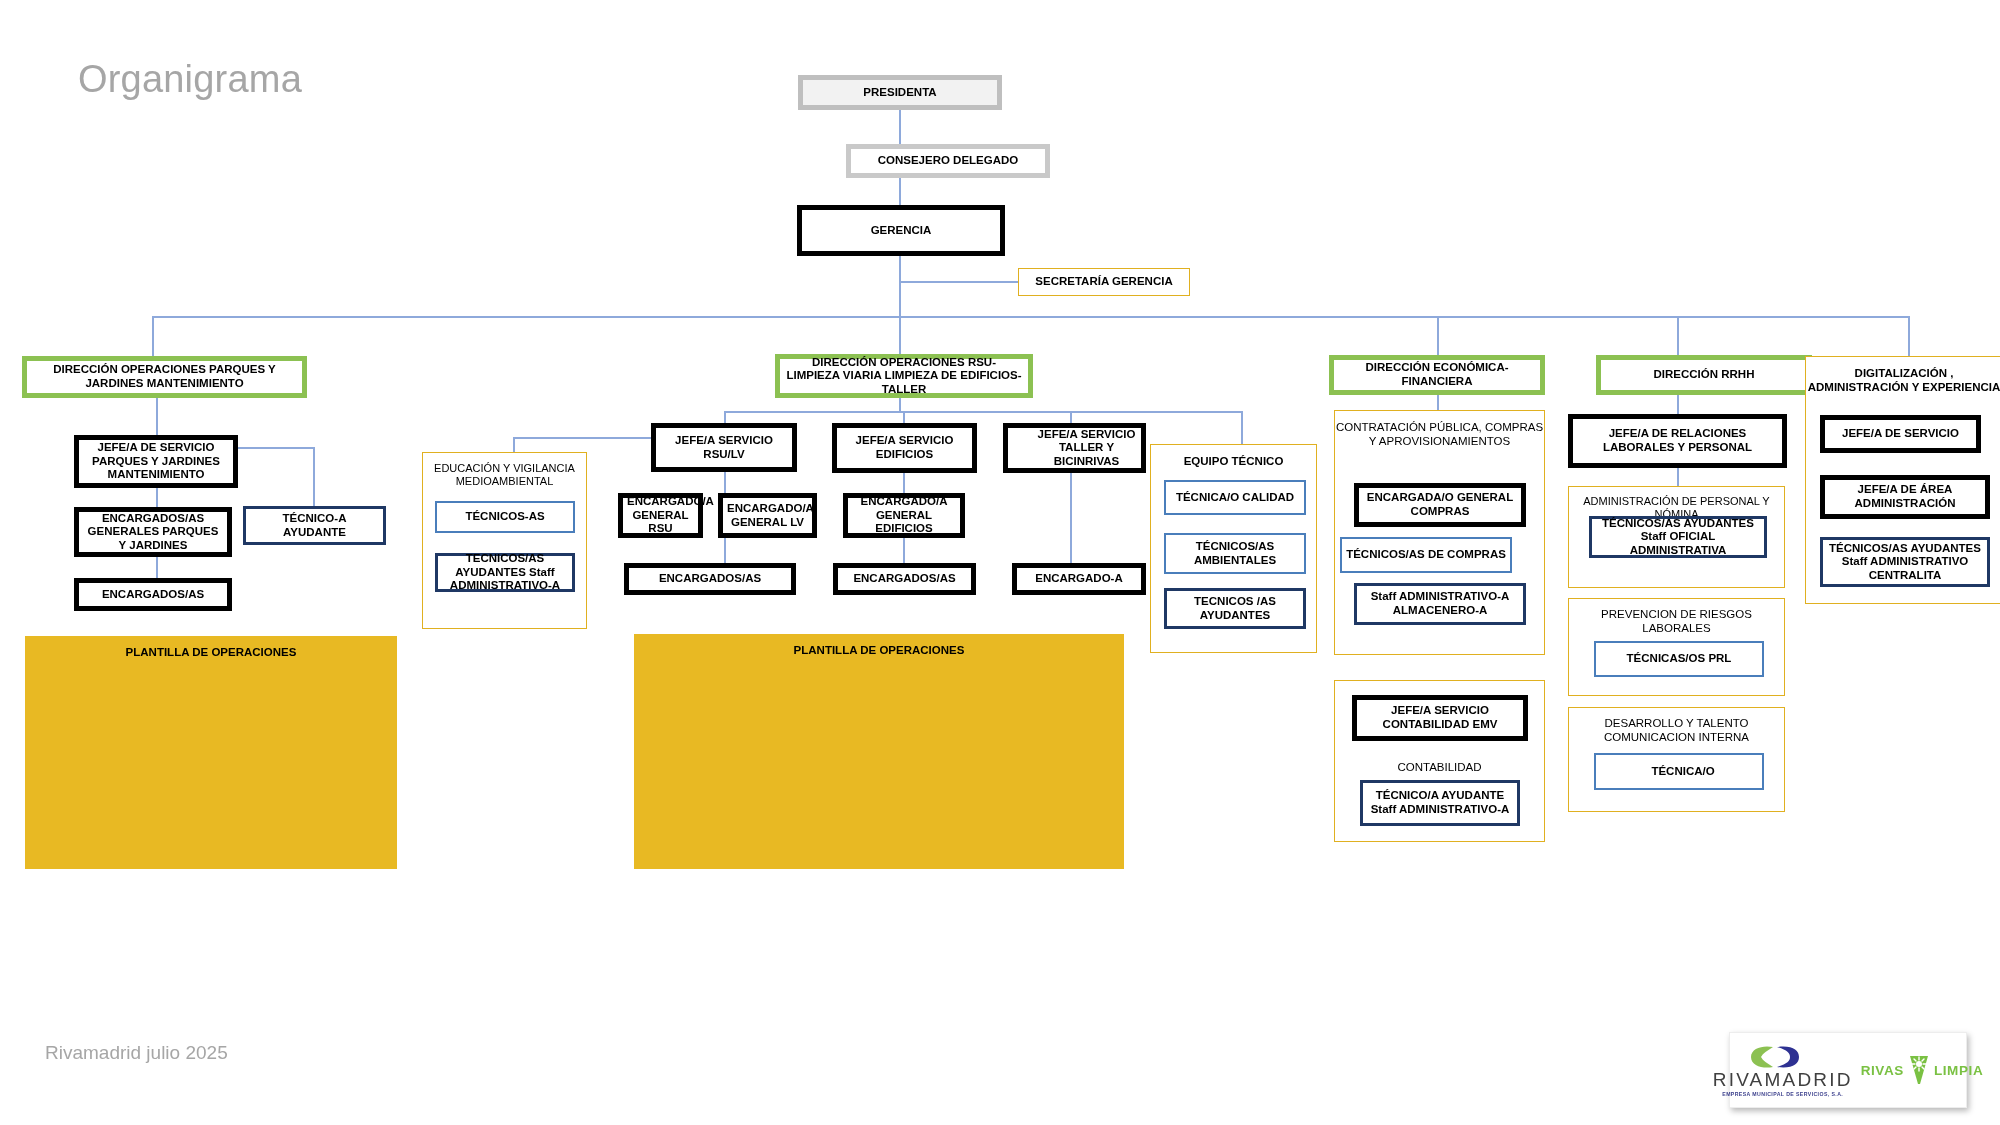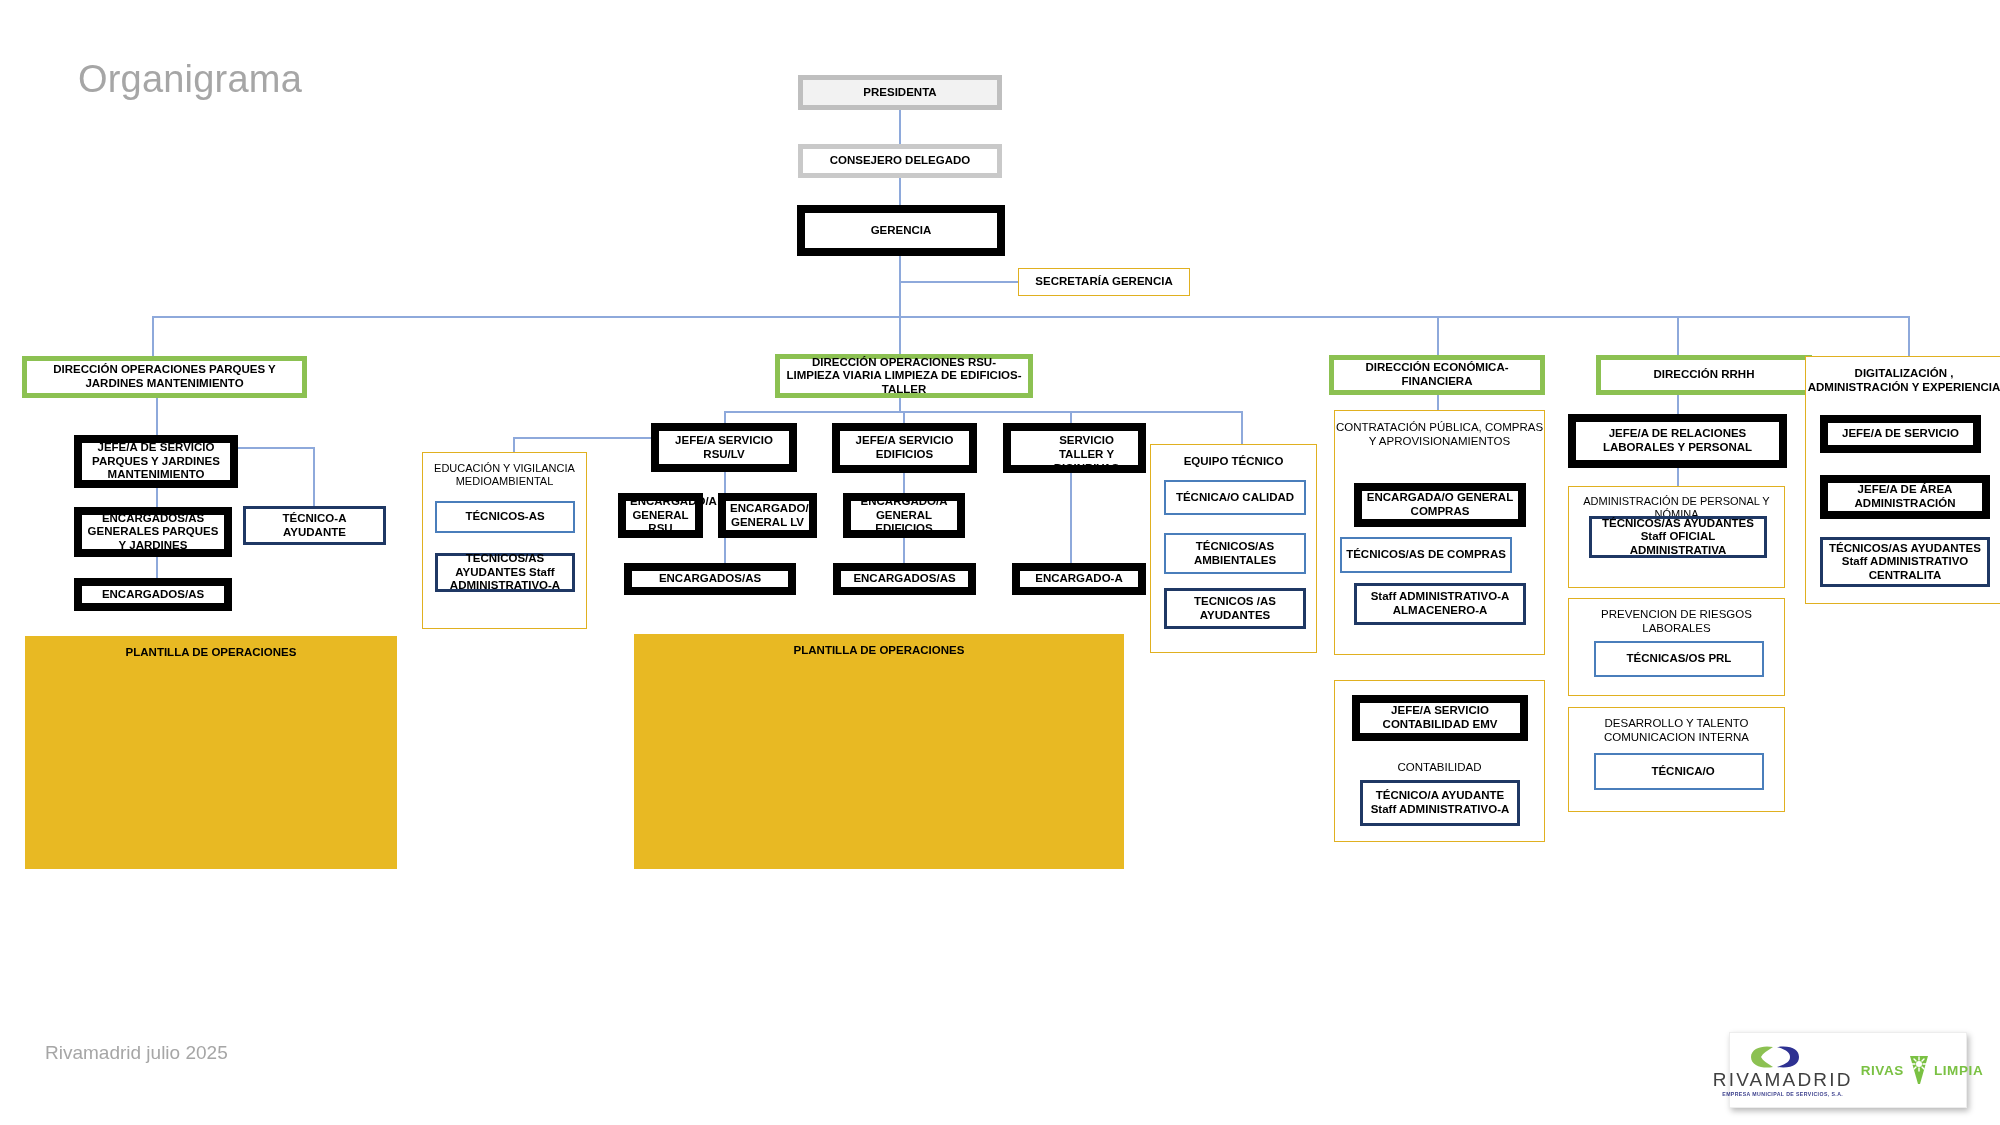--- a/index.html
+++ b/index.html
@@ -24,22 +24,22 @@
   
   .node{
     display:flex;align-items:center;justify-content:center;text-align:center;
     background:#ffffff;font-weight:bold;line-height:1.18;
     padding:2px 4px;
   }
   .node .t{display:block;width:100%;}
 
   
   .b-grey   {border:5px solid #bfbfbf;background:#f2f2f2;}
-  .b-grey2  {border:5px solid #c9c9c9;background:#ffffff;}
-  .b-gold   {border:8px solid #000000;}
+  .b-grey2  {border:5px solid #c9c9c9;background:#ffffff;margin-left:48px;}
+  .b-gold   {border:5px solid #000000;}
   .b-gold-1 {border:1.6px solid #e0b020;}
   .b-green  {border:5px solid #8cc152;}
   .b-blue   {border:2.5px solid #4a7ebb;}
   .b-navy   {border:3px solid #1f3864;}
 
   
   .panel{
     border:1.6px solid #e0b020;background:#ffffff;
   }
   .panel-label{

